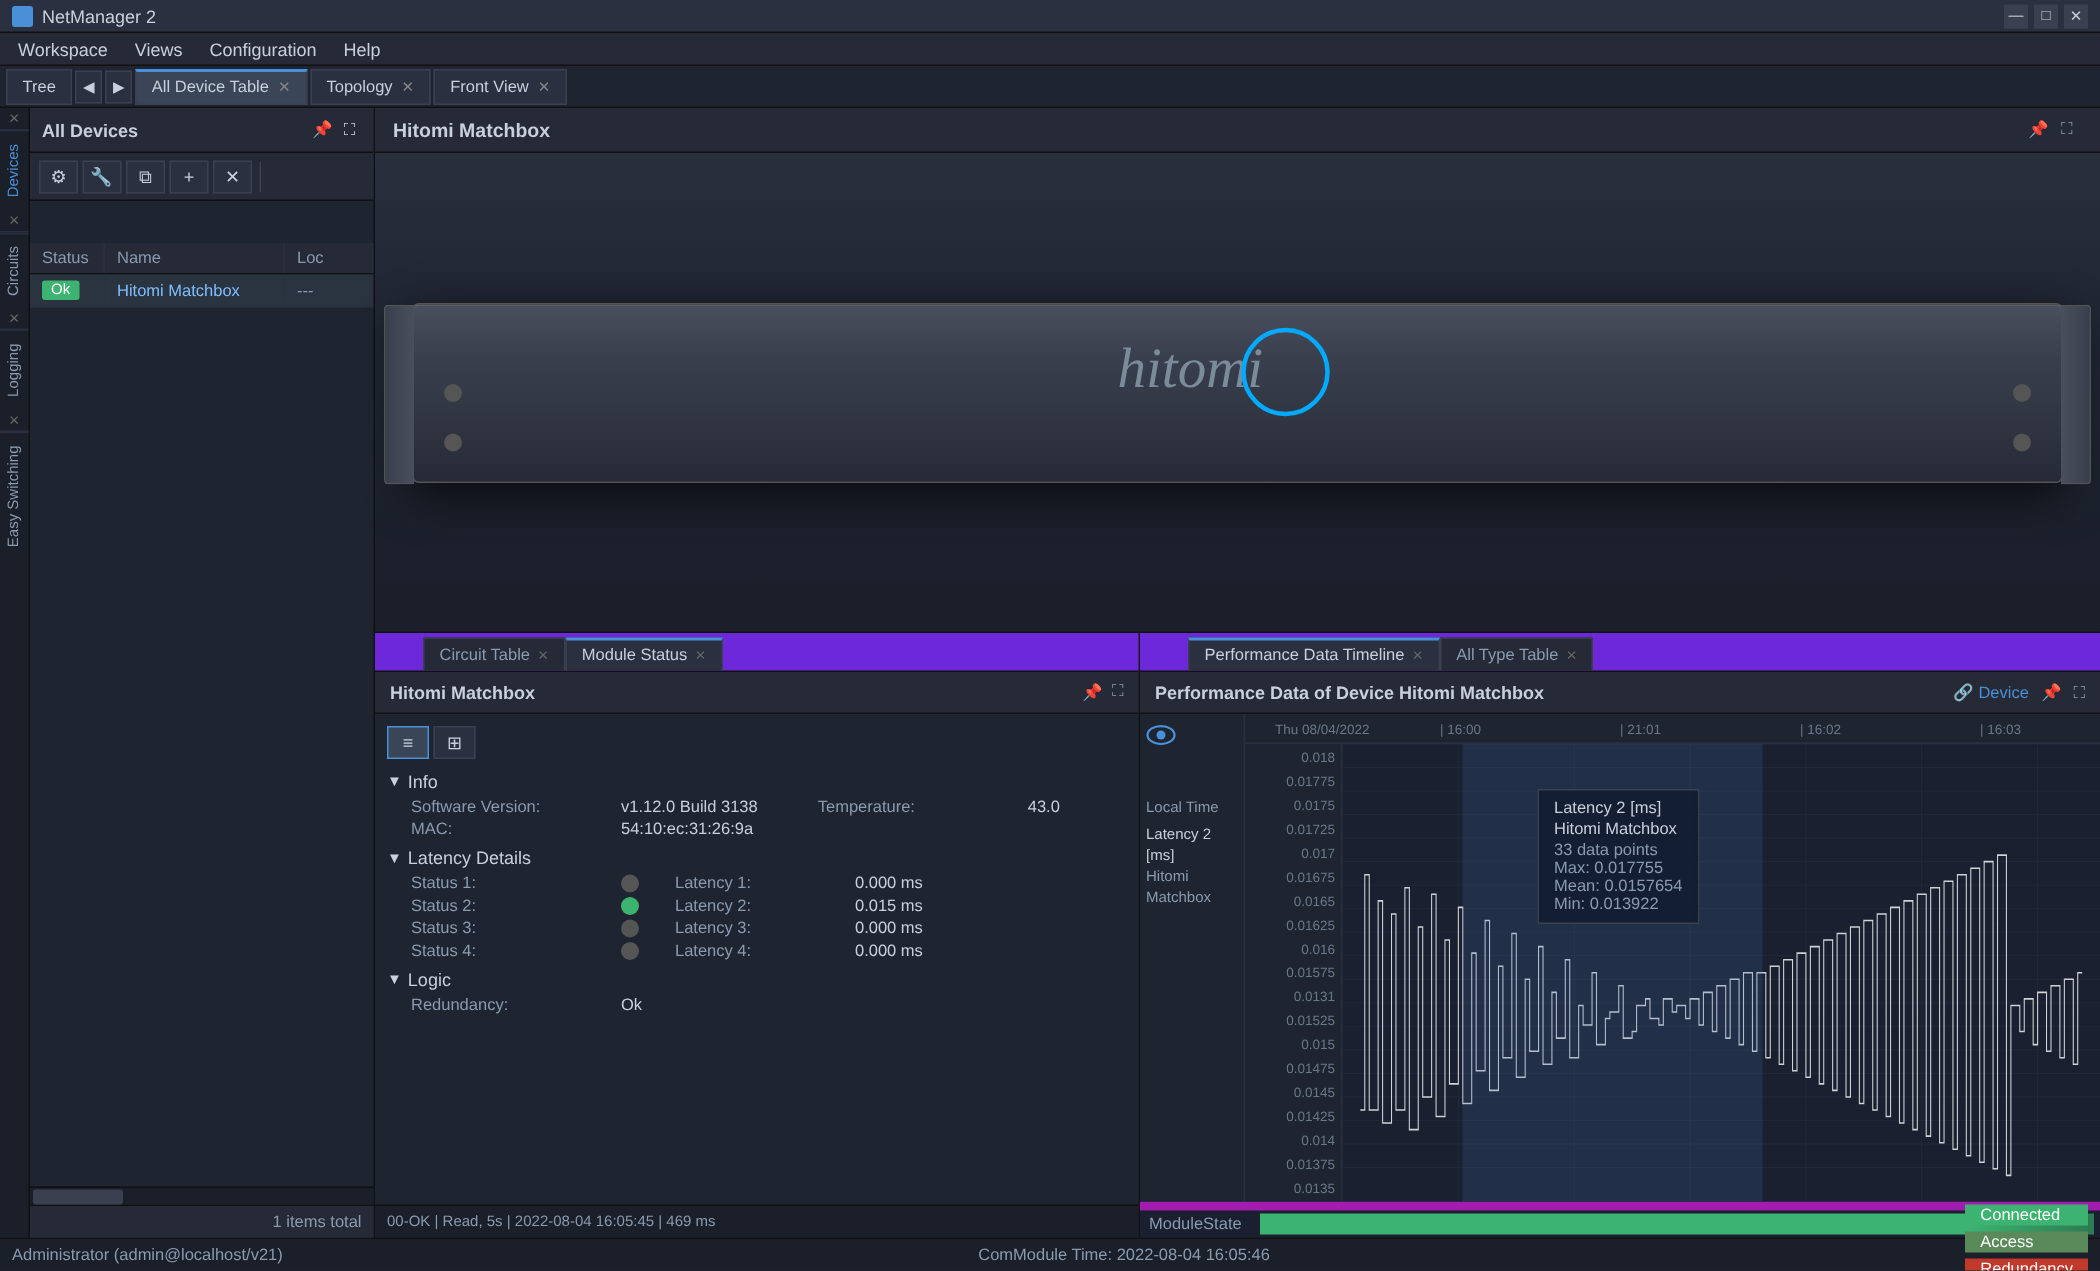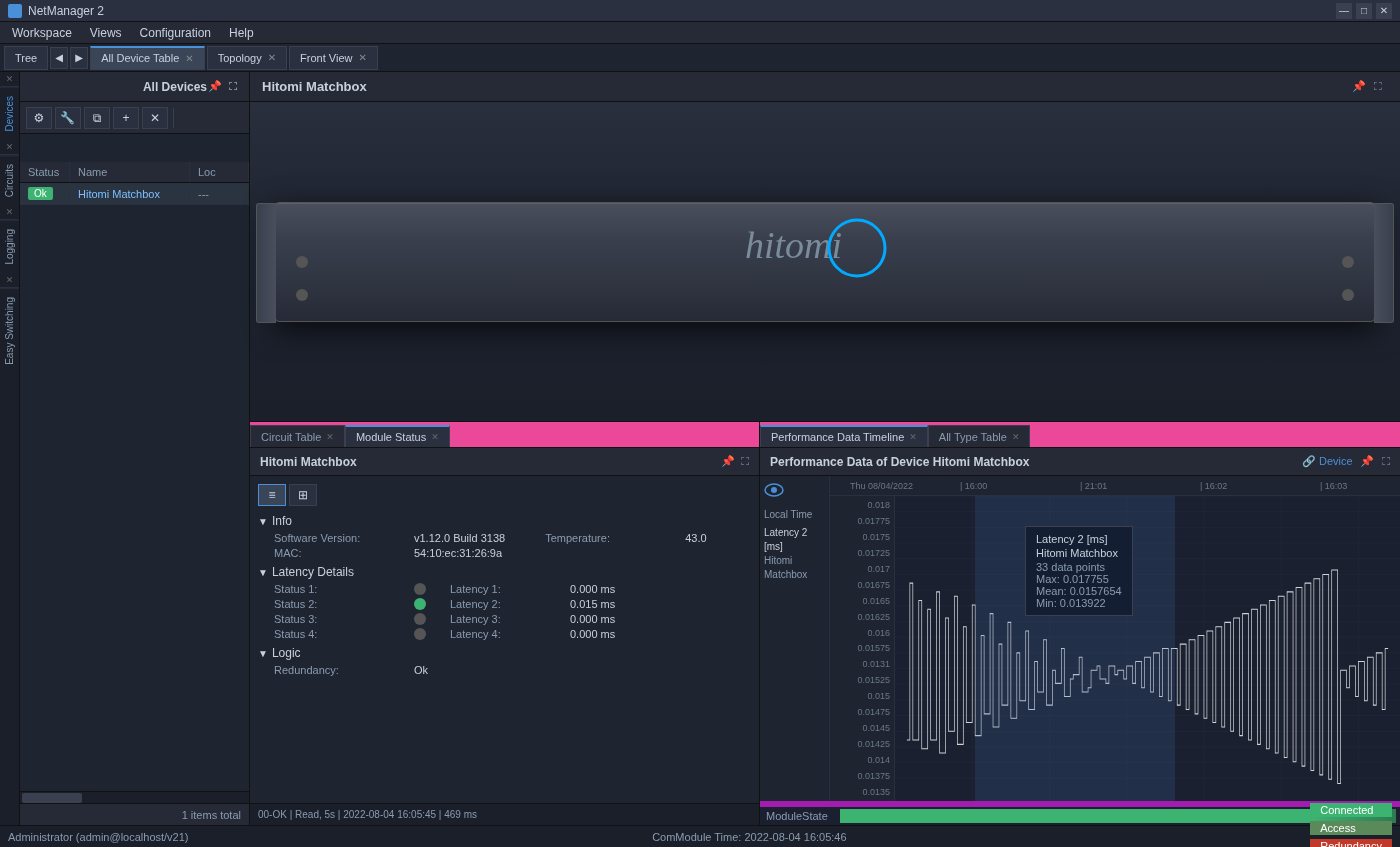--- a/index.html
+++ b/index.html
@@ -157,21 +157,21 @@
       background: #1e2430;
       border-right: 1px solid #111;
       display: flex;
       flex-direction: column;
     }
     .left-panel-header {
       height: 30px;
       background: #252a36;
       display: flex;
       align-items: center;
-      justify-content: flex-end;
+      justify-content: space-between;
       padding: 0 8px;
       border-bottom: 1px solid #111;
     }
     .left-panel-title {
       font-size: 12px;
       color: #c8d0dc;
       font-weight: bold;
     }
     .left-panel-controls {
       display: flex;
@@ -362,24 +362,25 @@
 
     
     .bottom-left {
       width: 510px;
       display: flex;
       flex-direction: column;
       border-right: 1px solid #111;
     }
     .panel-tab-bar {
       height: 26px;
-      background: #ec4899;
+      background: #6d28d9;
       display: flex;
       align-items: flex-end;
       border-bottom: 1px solid #111;
+      padding-left: 32px;
     }
     .panel-tab {
       height: 22px;
       padding: 0 10px;
       background: #252a36;
       border: 1px solid #3a4050;
       border-bottom: none;
       color: #8a9bb0;
       font-size: 11px;
       display: flex;
@@ -832,21 +833,21 @@
           <div class="chart-controls">
             <span style="font-size:11px;color:#4a90d9;">🔗 <span>Device</span></span>
             <span style="color:#8a9bb0;font-size:11px;cursor:pointer;">📌</span>
             <span style="color:#8a9bb0;font-size:11px;cursor:pointer;">⛶</span>
           </div>
         </div>
 
         <div class="chart-area">
           <div style="display:flex;height:100%;">
 
-            <div style="width:70px;background:#1e2430;border-right:1px solid #2a3040;display:flex;flex-direction:column;padding:4px;">
+            <div style="width:70px;background:#1e2430;border-right:1px solid #2a3040;display:flex;flex-direction:column;padding:4px;gap:24px;">
               <div class="eye-icon">
                 <svg width="20" height="14" viewBox="0 0 20 14">
                   <ellipse cx="10" cy="7" rx="9" ry="6" fill="none" stroke="#4a90d9" stroke-width="1.5"></ellipse>
                   <circle cx="10" cy="7" r="3" fill="#4a90d9"></circle>
                 </svg>
               </div>
               <div style="margin-top:8px;">
                 <div style="font-size:10px;color:#8a9bb0;line-height:1.4;">Local Time</div>
                 <div style="font-size:10px;color:#c8d0dc;margin-top:4px;line-height:1.4;">Latency 2 [ms]</div>
                 <div style="font-size:10px;color:#8a9bb0;line-height:1.4;">Hitomi Matchbox</div>

